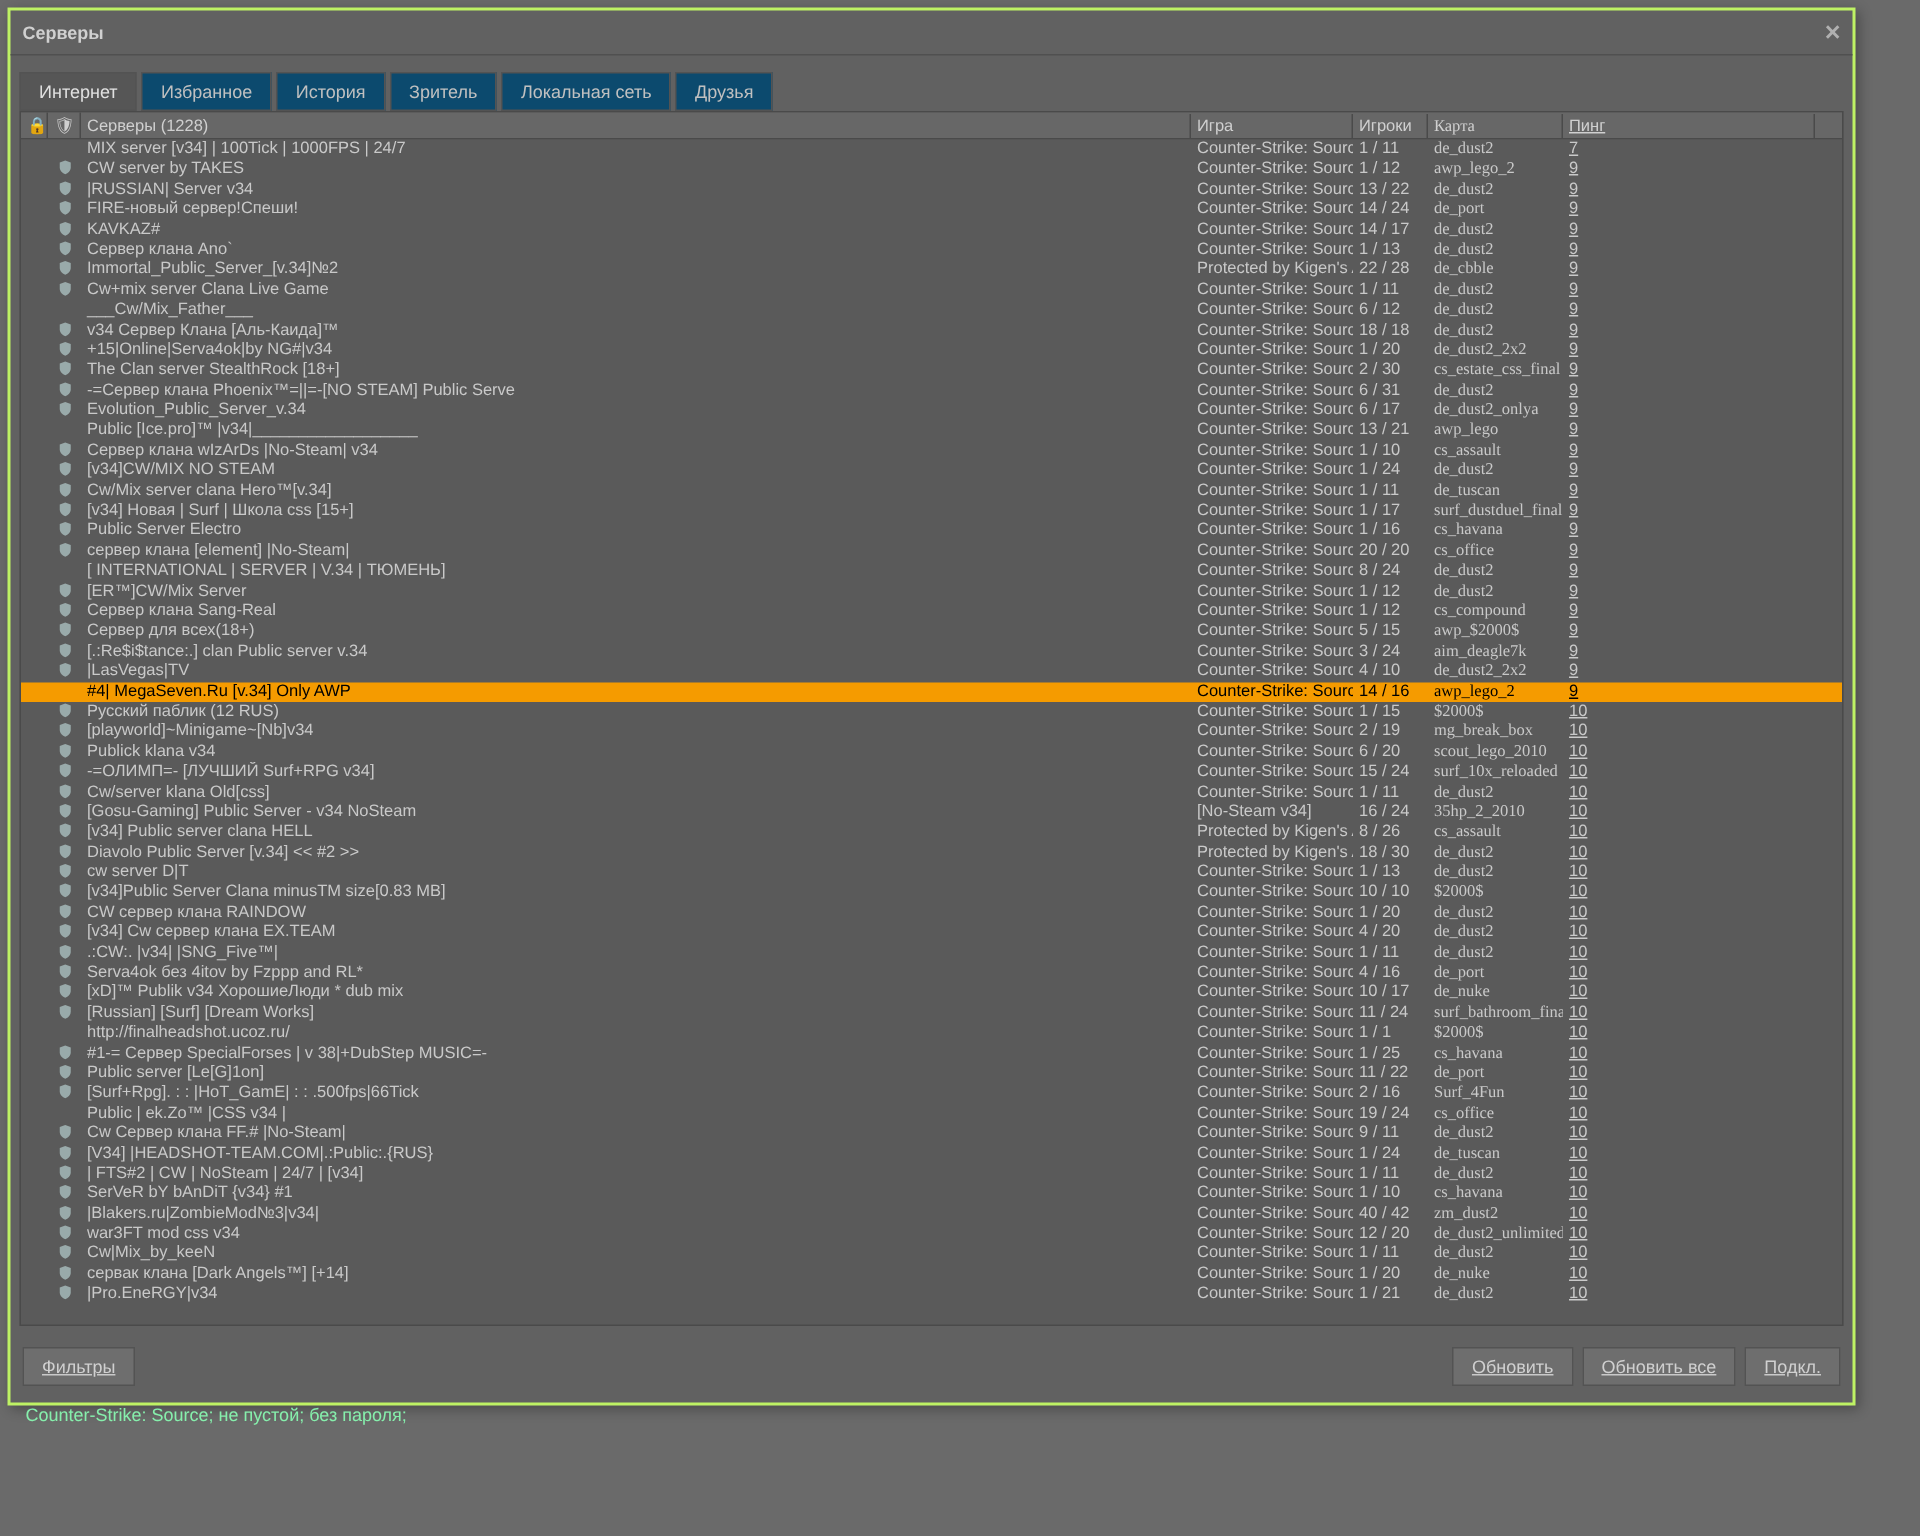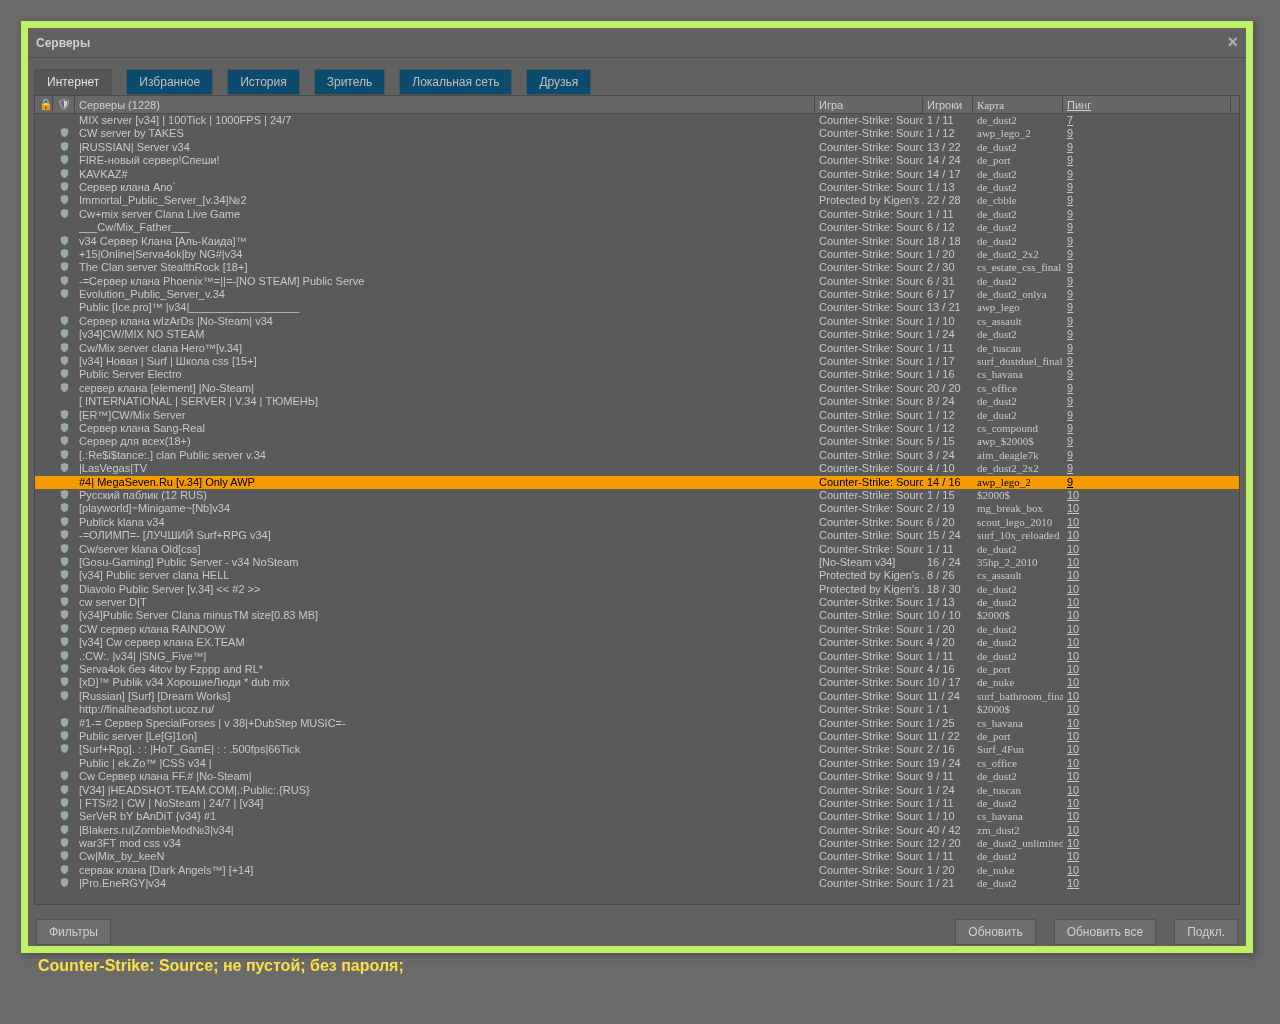--- a/index.html
+++ b/index.html
@@ -1,41 +1,41 @@
 <!DOCTYPE html>
 <html><head>
 <meta charset="utf-8">
 <style>
 *{margin:0;padding:0;box-sizing:border-box;font-family:Arial,sans-serif;}
 body{background:#6a6a6a;color:#c9c9c9;font-size:11px;width:1280px;height:1024px;overflow:hidden;}
-.window{width:1232px;height:932px;margin:21px;background:#616161;border:7px solid #bef264;box-shadow:2px 2px 8px rgba(0,0,0,0.3);}
+.window{width:1232px;height:932px;margin:5px;background:#616161;border:2px solid #bef264;box-shadow:2px 2px 8px rgba(0,0,0,0.3);}
 .titlebar{height:30px;display:flex;align-items:center;padding:0 8px;color:#d0d0d0;font-weight:bold;font-size:12px;border-bottom:1px solid #505050;}
 .titlebar .close{margin-left:auto;font-size:18px;color:#b0b0b0;cursor:pointer;}
-.tabs{display:flex;gap:14px;padding:6px 6px 0 6px;margin-top:5px;}
+.tabs{display:flex;gap:3px;padding:6px 6px 0 6px;margin-top:5px;}
 .tab{padding:5px 12px;background:#0c4a6e;border:1px solid #535353;color:#c0c0c0;cursor:pointer;font-size:12px;}
 .tab.active{background:#565656;color:#e0e0e0;}
 .content{margin:0 6px 6px 6px;border:1px solid #4a4a4a;background:#5a5a5a;}
 .header-row{display:flex;background:#676767;border-bottom:1px solid #4a4a4a;height:18px;align-items:center;}
 .hcell{padding:2px 4px;border-right:1px solid #4a4a4a;font-size:11px;color:#d0d0d0;overflow:hidden;white-space:nowrap;cursor:pointer;}
 .col-lock{width:18px;text-align:center;}
 .col-vac{width:22px;text-align:center;}
 .col-name{width:740px;}
 .col-game{width:108px;}
 .col-players{width:50px;}
 .col-map{width:90px;font-family:Liberation Serif, serif;}
 .col-ping{width:168px;text-decoration:underline;}
 .rows{height:790px;overflow-y:scroll;}
 .row{display:flex;height:13.4px;align-items:flex-start;}
 .row.sel{background:#f59b00;color:#000;}
 .cell{padding:0 4px;font-size:11px;overflow:hidden;white-space:nowrap;text-overflow:clip;}
 .vac{width:12px;height:12px;display:inline-block;}
 .vac svg{width:11px;height:11px;}
-.bottom-bar{display:flex;padding:8px;gap:18px;align-items:center;}
+.bottom-bar{display:flex;padding:8px;gap:6px;align-items:center;text-decoration:underline;}
 .btn{padding:5px 12px;background:#6e6e6e;border:1px solid #535353;color:#d0d0d0;cursor:pointer;font-size:12px;}
-.status{padding:4px 10px;color:#fde047;font-size:16px;font-weight:bold;}
+.status{padding:4px 10px;color:#86efac;font-size:12px;}
 .rows::-webkit-scrollbar{width:16px;}
 .rows::-webkit-scrollbar-track{background:#555;}
 .rows::-webkit-scrollbar-thumb{background:#777;border:1px solid #4a4a4a;}
 .rows::-webkit-scrollbar-button{background:#6a6a6a;height:16px;border:1px solid #4a4a4a;}
 </style>
 </head>
 <body>
 
 <div class="window">
   <div class="titlebar">

